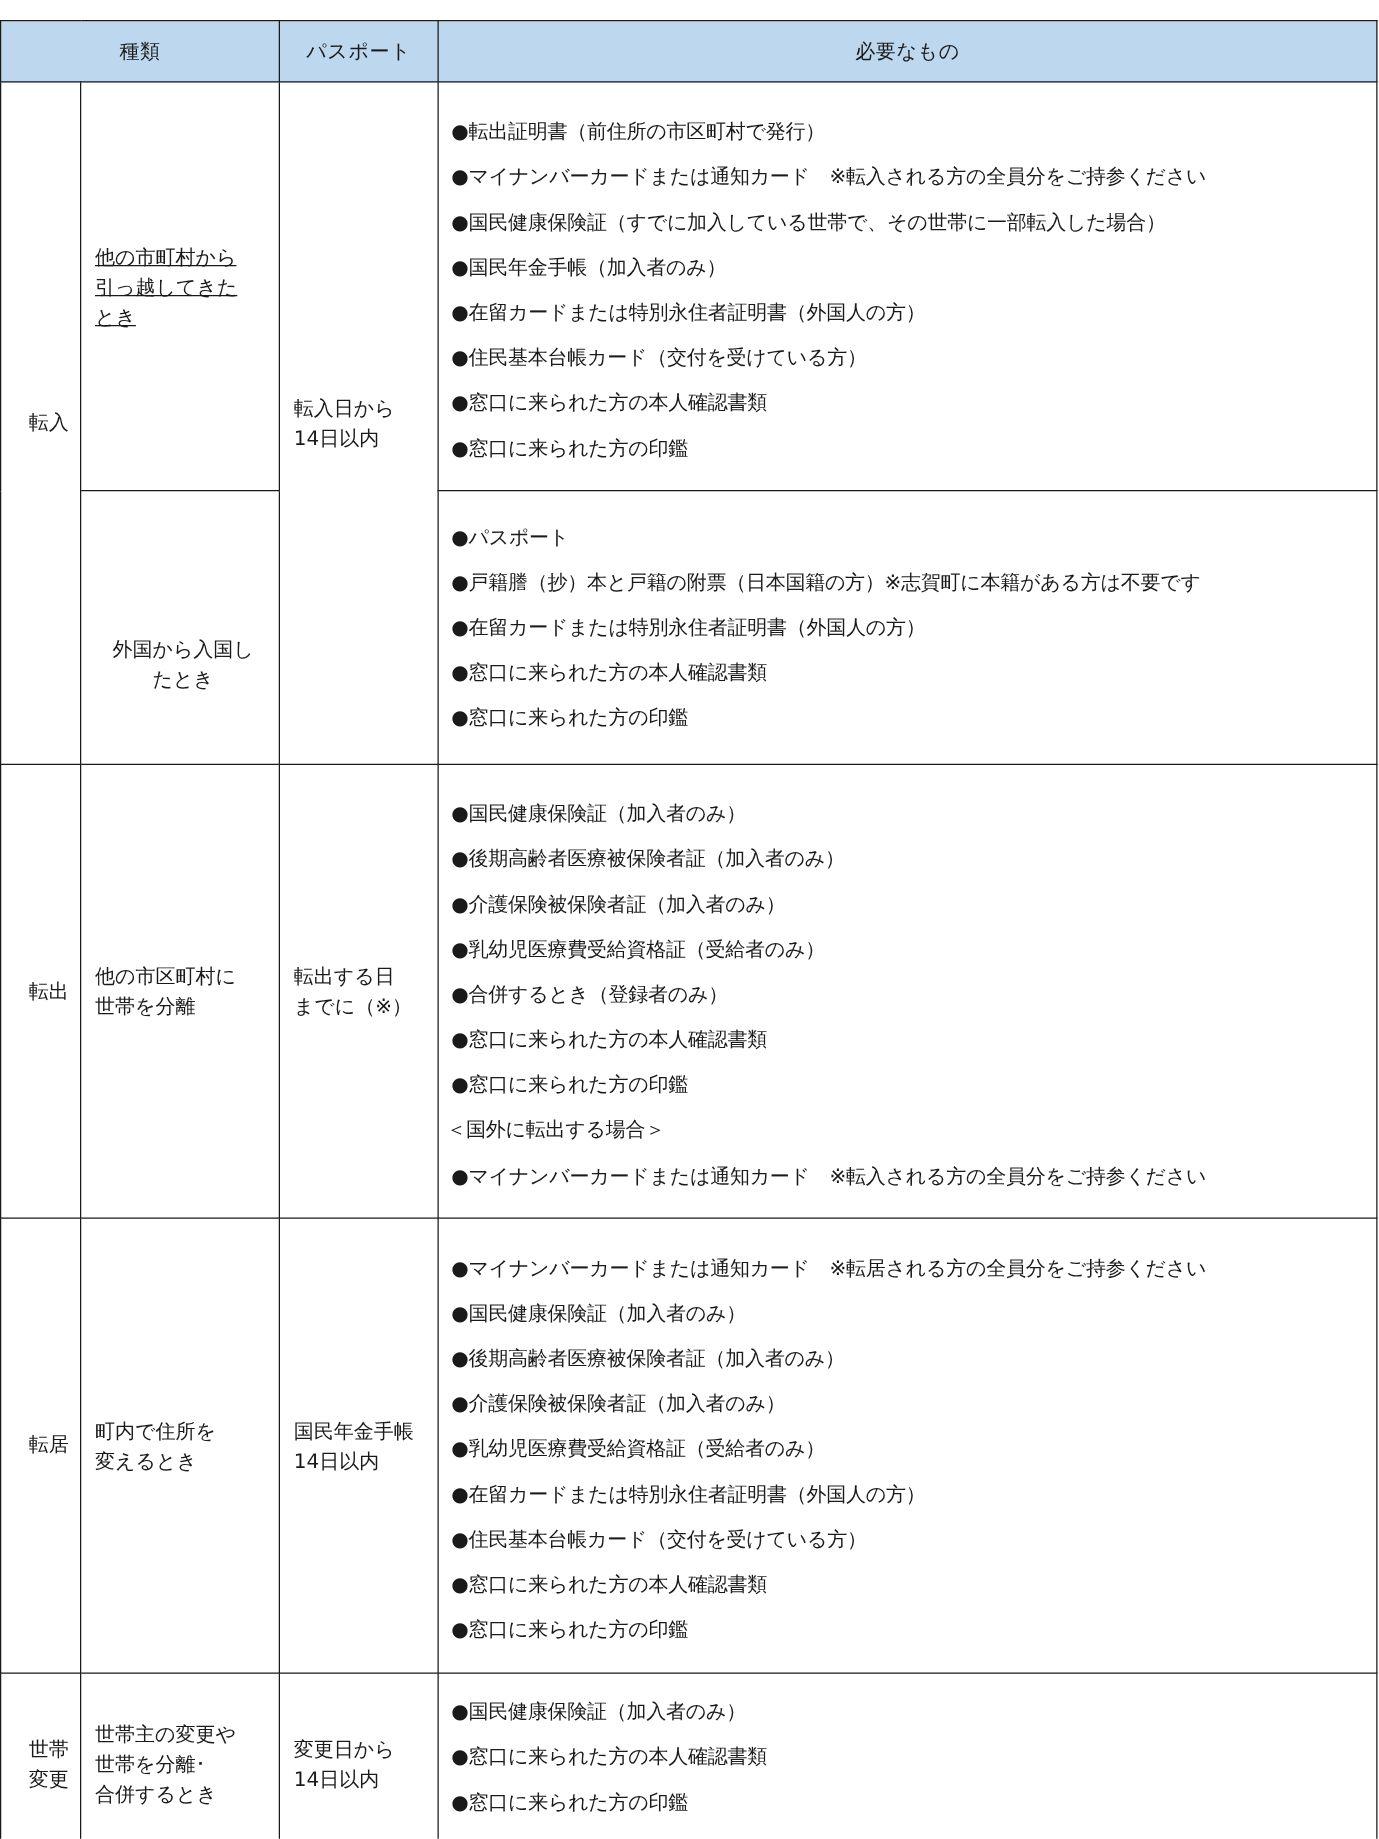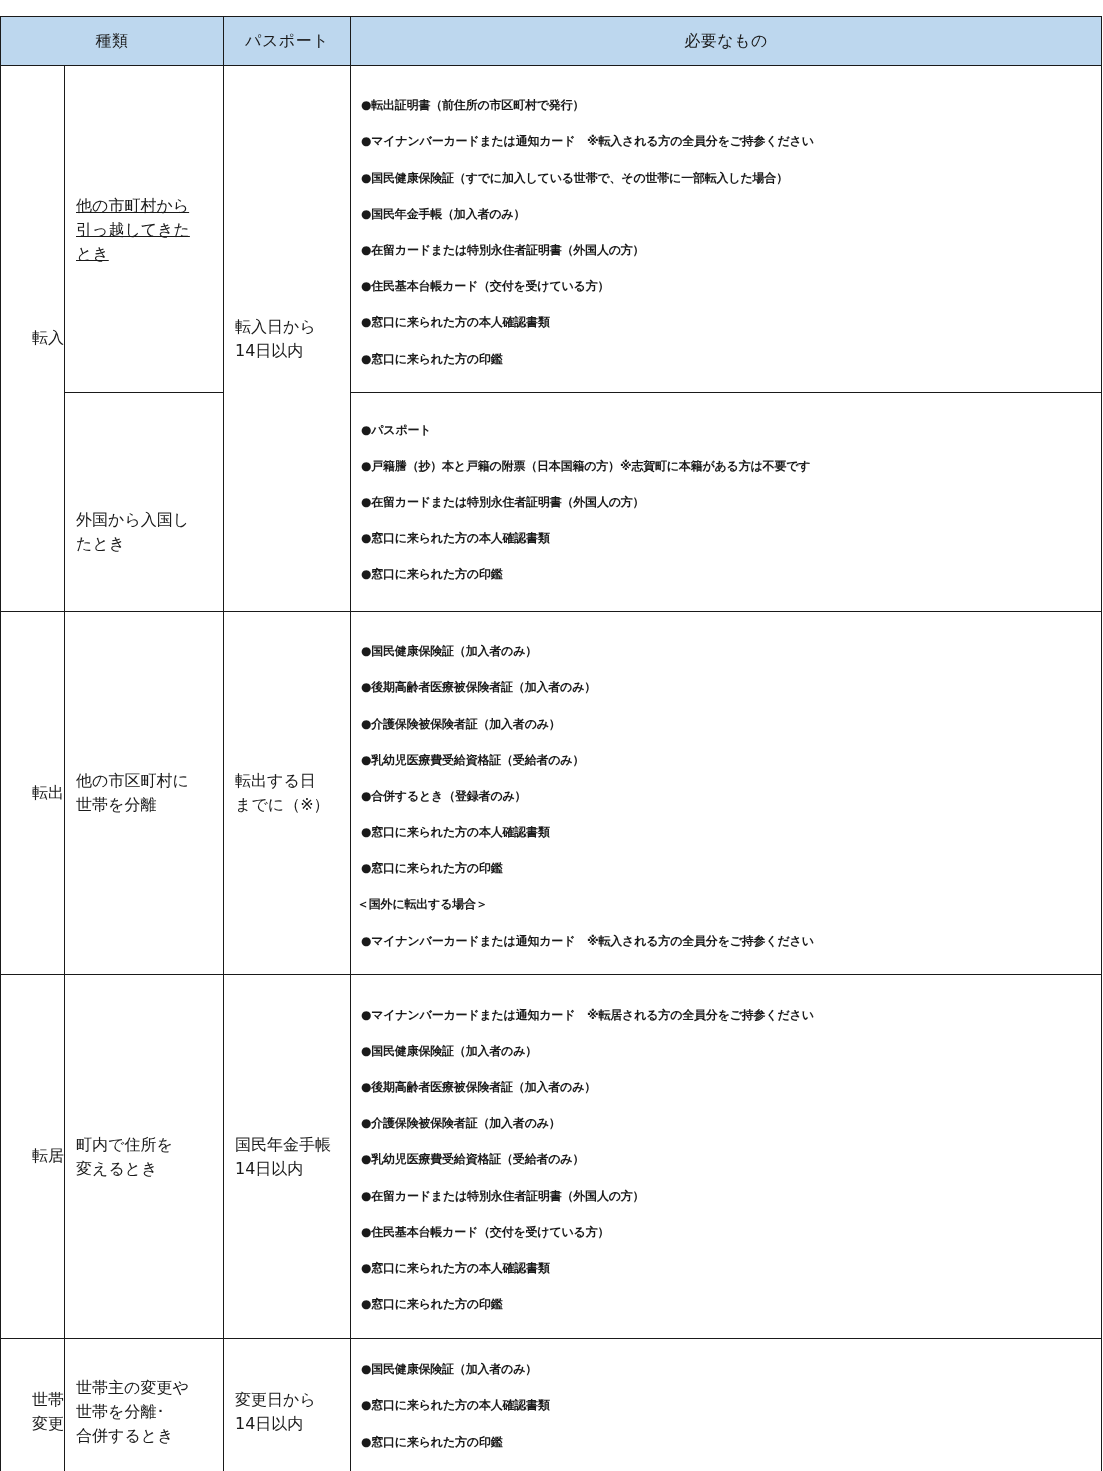--- a/index.html
+++ b/index.html
@@ -5,26 +5,26 @@
     html, body { margin: 0; padding: 0; background: #ffffff; }
     body { width: 1103px; height: 1471px; overflow: hidden; font-family: "DejaVu Sans", "Liberation Sans", sans-serif; color: #1a1a1a; }
     .wrap { position: relative; width: 1103px; height: 1471px; }
     table.proc { position: absolute; left: 0; top: 16px; border-collapse: collapse; table-layout: fixed; width: 1102px; }
     table.proc td, table.proc th { border: 1.5px solid #1a1a1a; padding: 0; vertical-align: middle; font-size: 16px; font-weight: normal; }
     table.proc th { background: #bdd7ee; height: 48px; text-align: center; letter-spacing: 0.5px; }
     .c-type { width: 64px; }
     .c-sub { width: 159px; }
     .c-period { width: 127px; }
     .c-need { width: auto; }
-    td.type-cell { text-align: right; padding-left: 13px !important; }
+    td.type-cell { text-align: center; padding-left: 13px !important; }
     td.sub-cell, td.period-cell { padding-left: 11px !important; padding-right: 6px !important; line-height: 24px; }
     td.sub-cell.top { vertical-align: top; padding-top: 128px !important; text-decoration: underline; }
     td.need-cell { padding: 0 0 0 10px !important; }
     ul.needs { list-style: none; margin: 0; padding: 0; }
-    ul.needs li { height: 36.2px; line-height: 36.2px; white-space: nowrap; font-size: 12px; letter-spacing: -0.2px; font-weight: bold; }
+    ul.needs li { height: 36.2px; line-height: 36.2px; white-space: nowrap; font-size: 16px; letter-spacing: -0.2px; }
     ul.needs li.note { padding-left: 0; margin-left: -4px; }
     .pre { white-space: pre-line; display: block; }
   </style>
 </head>
 <body>
 
 <div class="wrap">
 <table class="proc">
   <colgroup>
     <col class="c-type">
@@ -62,21 +62,21 @@
           <li>●国民年金手帳（加入者のみ）</li>
           <li>●在留カードまたは特別永住者証明書（外国人の方）</li>
           <li>●住民基本台帳カード（交付を受けている方）</li>
           <li>●窓口に来られた方の本人確認書類</li>
           <li>●窓口に来られた方の印鑑</li>
         </ul>
       </td>
     </tr>
 
     <tr style="height:219px;">
-      <td class="sub-cell" style="padding-top:60px !important;">
+      <td class="sub-cell" style="padding-top:60px !important;text-align:center;">
             <span class="pre">外国から入国し
 たとき</span>
           </td>
       <td class="need-cell">
         <ul class="needs" style="padding-top:10px;padding-bottom:10px;">
           <li>●パスポート</li>
           <li>●戸籍謄（抄）本と戸籍の附票（日本国籍の方）※志賀町に本籍がある方は不要です</li>
           <li>●在留カードまたは特別永住者証明書（外国人の方）</li>
           <li>●窓口に来られた方の本人確認書類</li>
           <li>●窓口に来られた方の印鑑</li>

